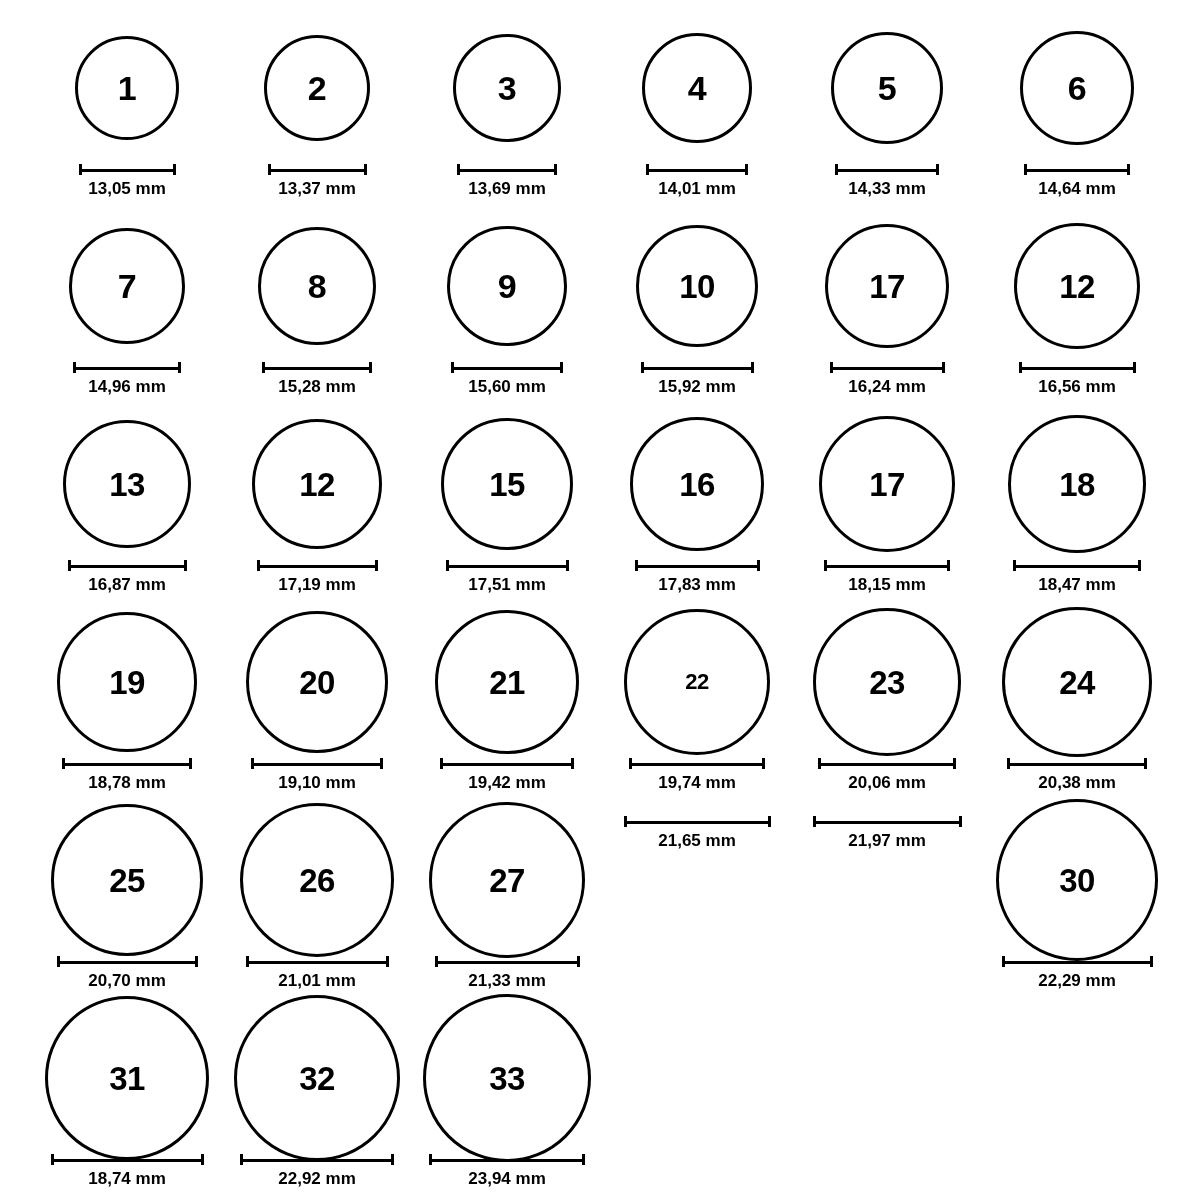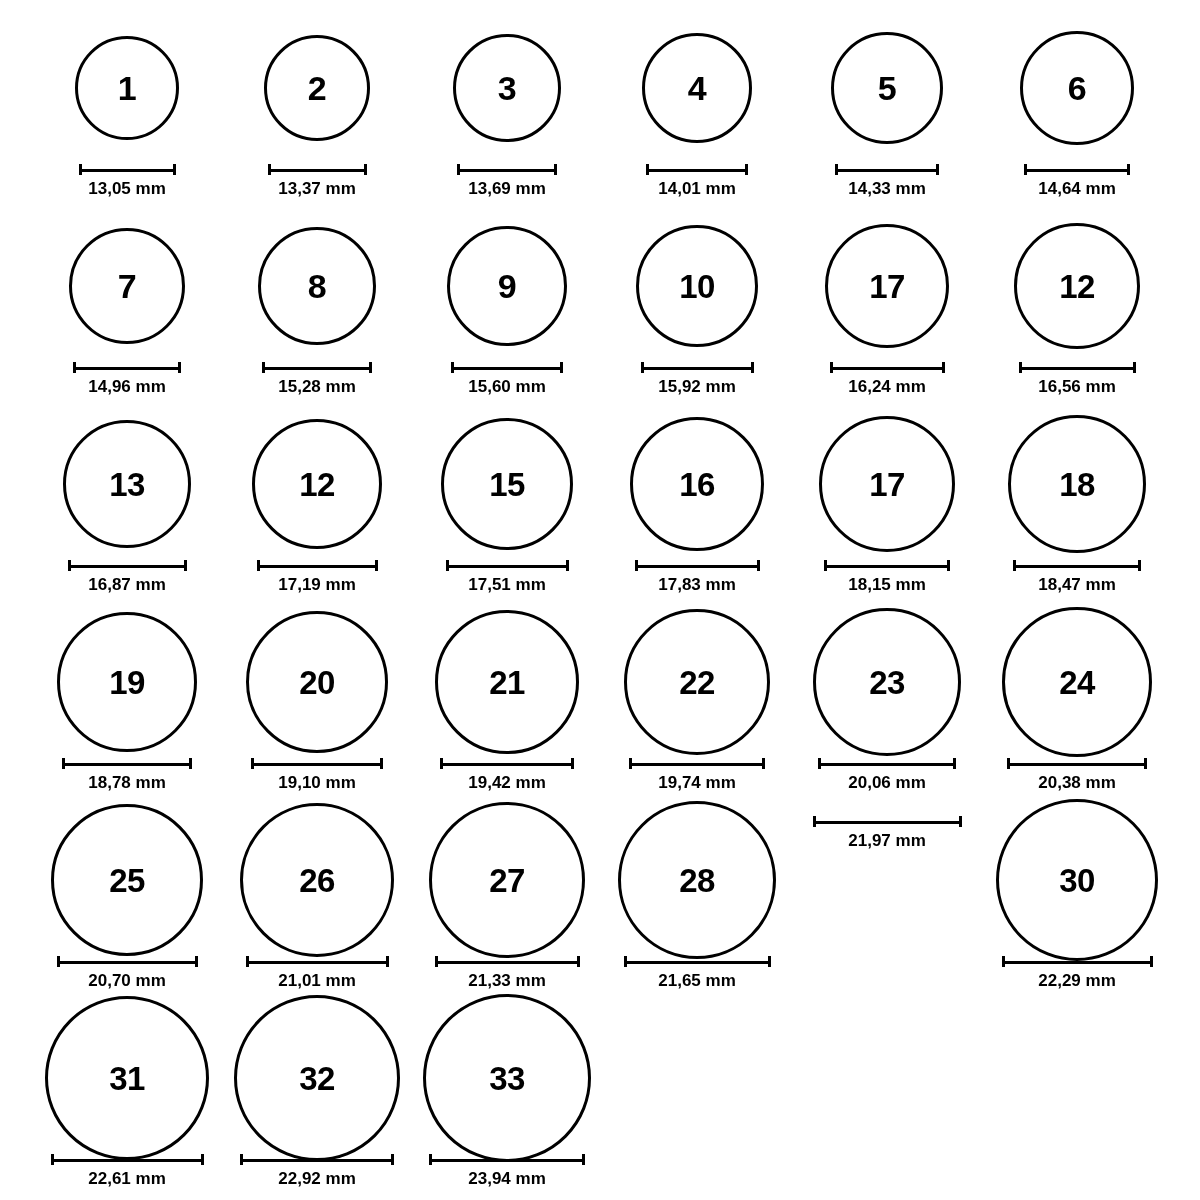--- a/index.html
+++ b/index.html
@@ -390,21 +390,21 @@
           <div class="bar" style="width: 134px;">
             <span class="cap left"></span>
             <span class="cap right"></span>
           </div>
         </div>
         <div class="mm">19,42 mm</div>
       </div>
       <div class="cell">
         <div class="circle-wrap">
           <div class="ring" style="width: 146px; height: 146px;">
-            <span class="ring-label" style="font-size: 33px;">22</span>
+            <span class="ring-label" style="font-size: 22px;">22</span>
           </div>
         </div>
         <div class="measure">
           <div class="bar" style="width: 136px;">
             <span class="cap left"></span>
             <span class="cap right"></span>
           </div>
         </div>
         <div class="mm">19,74 mm</div>
       </div>
@@ -472,25 +472,20 @@
         </div>
         <div class="measure">
           <div class="bar" style="width: 145px;">
             <span class="cap left"></span>
             <span class="cap right"></span>
           </div>
         </div>
         <div class="mm">21,33 mm</div>
       </div>
       <div class="cell">
-        <div class="circle-wrap">
-          <div class="ring" style="width: 158px; height: 158px;">
-            <span class="ring-label" style="font-size: 33px;">28</span>
-          </div>
-        </div>
         <div class="measure">
           <div class="bar" style="width: 147px;">
             <span class="cap left"></span>
             <span class="cap right"></span>
           </div>
         </div>
         <div class="mm">21,65 mm</div>
       </div>
       <div class="cell">
         <div class="measure">
@@ -520,21 +515,21 @@
           <div class="ring" style="width: 164px; height: 164px;">
             <span class="ring-label" style="font-size: 33px;">31</span>
           </div>
         </div>
         <div class="measure">
           <div class="bar" style="width: 153px;">
             <span class="cap left"></span>
             <span class="cap right"></span>
           </div>
         </div>
-        <div class="mm">22,61 mm</div>
+        <div class="mm">18,74 mm</div>
       </div>
       <div class="cell">
         <div class="circle-wrap">
           <div class="ring" style="width: 166px; height: 166px;">
             <span class="ring-label" style="font-size: 33px;">32</span>
           </div>
         </div>
         <div class="measure">
           <div class="bar" style="width: 154px;">
             <span class="cap left"></span>

